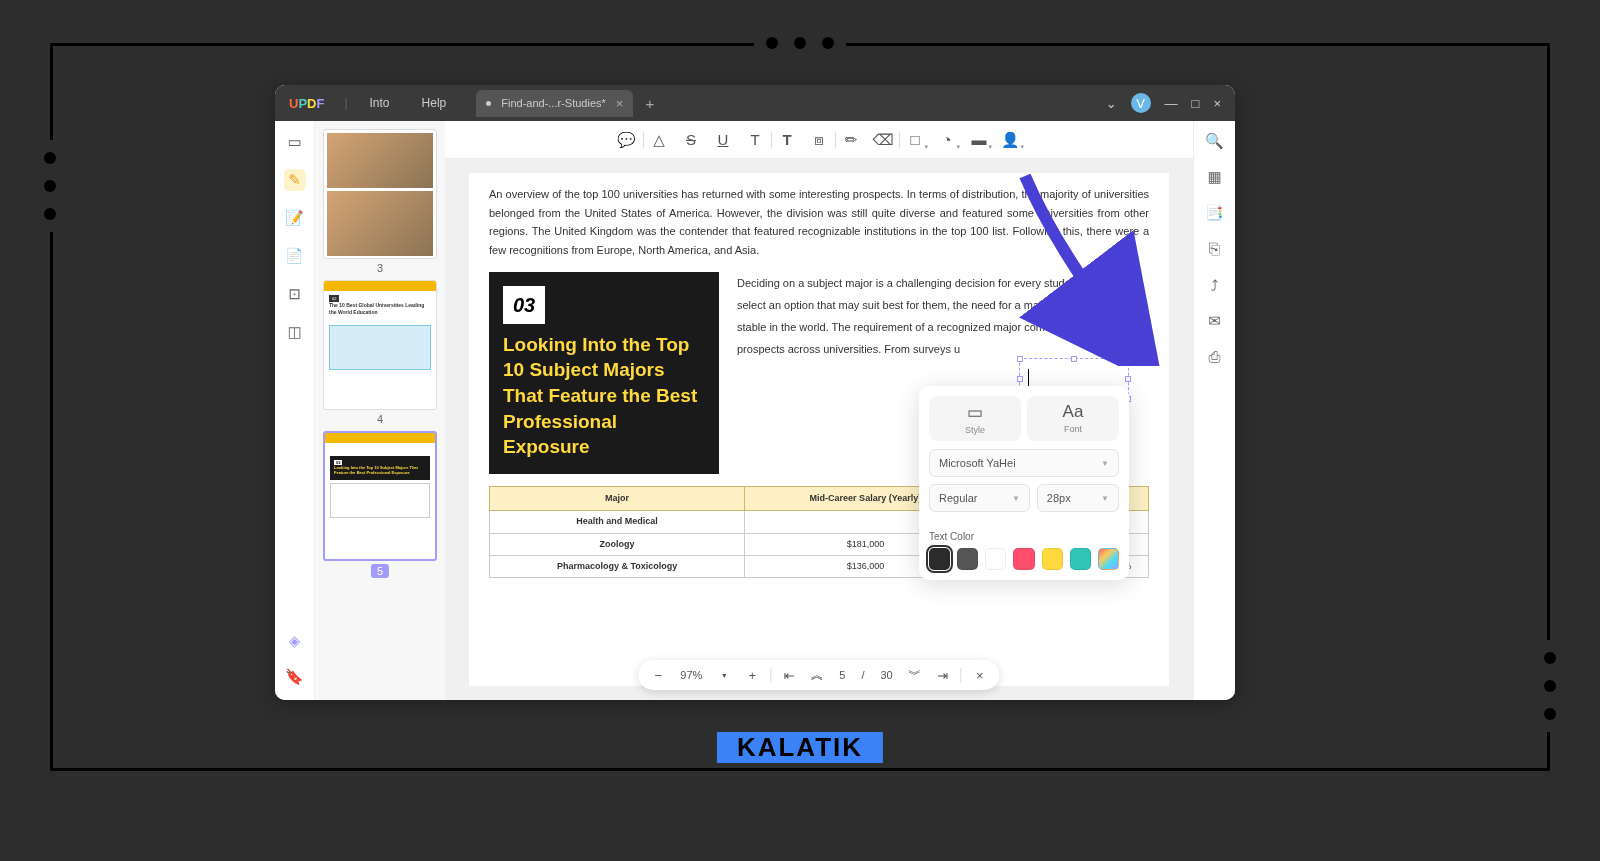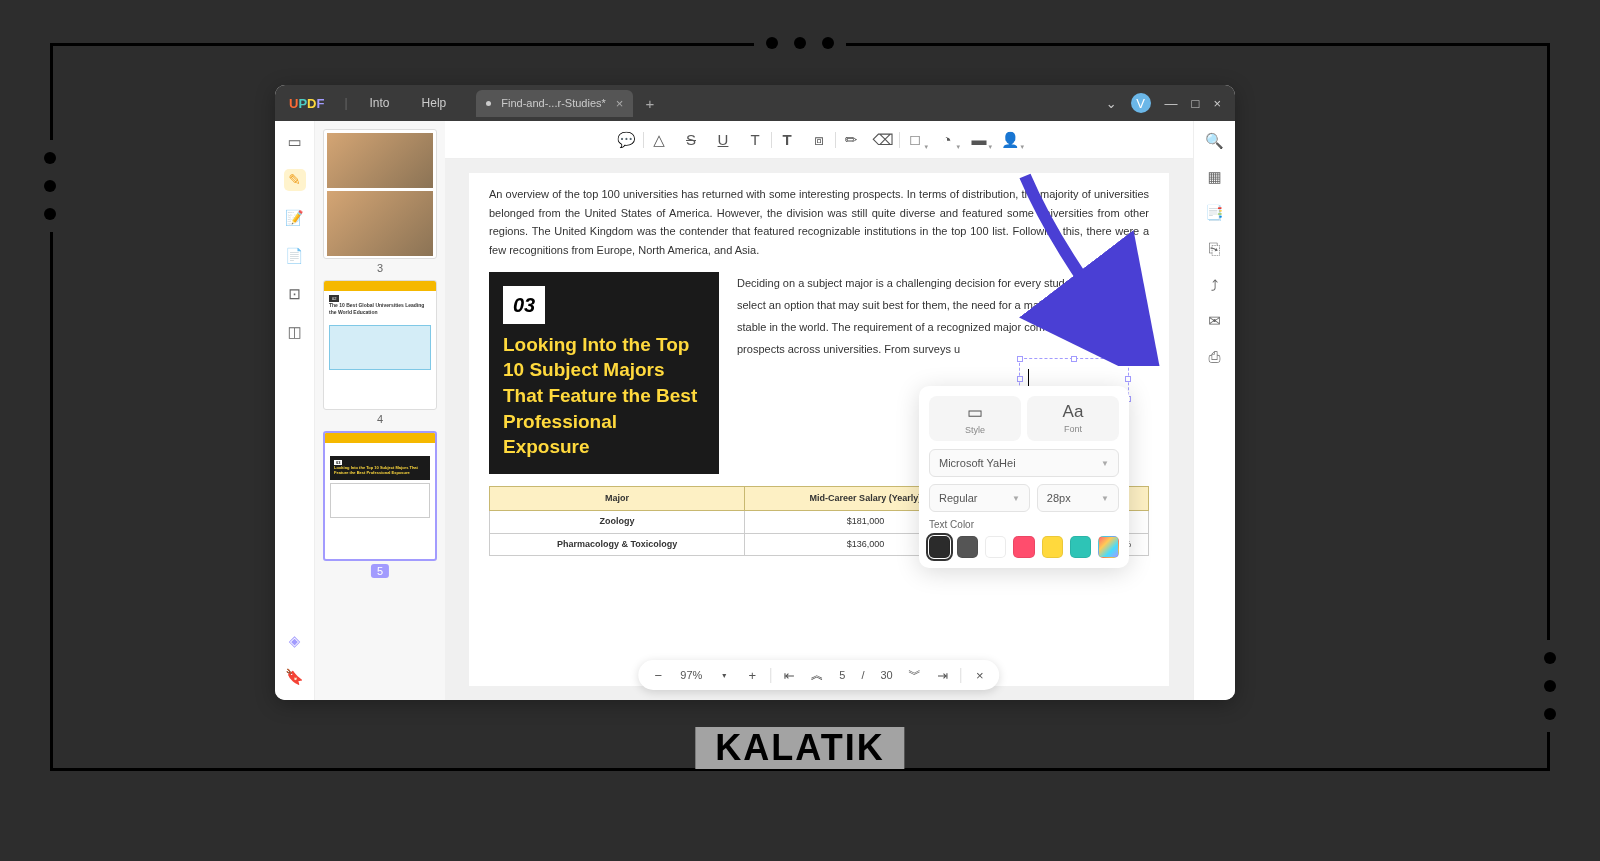--- a/index.html
+++ b/index.html
@@ -3,21 +3,21 @@
 <meta charset="utf-8">
 <style>
 *{box-sizing:border-box;margin:0;padding:0;font-family:-apple-system,BlinkMacSystemFont,'Segoe UI',Arial,sans-serif}
 body{background:#2d2d2d;width:1600px;height:861px;position:relative;overflow:hidden}
 .outer-frame{position:absolute;left:50px;top:43px;right:50px;bottom:90px;border:3px solid #000}
 .deco-dots{position:absolute;display:flex;gap:16px}
 .deco-dots.top{left:50%;top:37px;transform:translateX(-50%);background:#2d2d2d;padding:0 12px}
 .deco-dots.left{left:44px;top:140px;flex-direction:column;background:#2d2d2d;padding:12px 0}
 .deco-dots.right{right:44px;top:640px;flex-direction:column;background:#2d2d2d;padding:12px 0}
 .deco-dots div{width:12px;height:12px;background:#000;border-radius:50%}
-.watermark{position:absolute;bottom:92px;left:50%;transform:translateX(-50%);font-size:36px;font-weight:900;letter-spacing:2px;color:#000;background:#a3a3a3;padding:0 20px}
+.watermark{position:absolute;bottom:98px;left:50%;transform:translateX(-50%);font-size:26px;font-weight:900;letter-spacing:2px;color:#000;background:#3b82f6;padding:0 20px}
 .app{position:absolute;left:275px;top:85px;width:960px;height:615px;background:#fff;border-radius:10px;overflow:hidden;box-shadow:0 4px 20px rgba(0,0,0,.3)}
 .titlebar{height:36px;background:#3a3a3a;display:flex;align-items:center;color:#ccc;font-size:12px}
 .logo{padding:0 14px;font-weight:bold;font-size:13px}
 .logo .u{color:#ff6b35}.logo .p{color:#4ecdc4}.logo .d{color:#ffd93d}.logo .f{color:#a29bfe}
 .titlebar .div{color:#666;margin:0 6px}
 .menu-item{padding:0 16px;cursor:pointer}
 .tab{background:#555;padding:6px 10px;border-radius:6px 6px 0 0;margin-left:14px;display:flex;align-items:center;gap:10px;font-size:11px}
 .tab .dot{width:5px;height:5px;border-radius:50%;background:#ccc}
 .tab .x{color:#aaa;font-size:13px;cursor:pointer}
 .newtab{margin-left:12px;color:#aaa;font-size:15px;cursor:pointer}
@@ -67,21 +67,21 @@
 .cursor{position:absolute;left:8px;top:10px;width:1px;height:20px;background:#000}
 .arrow{position:absolute;top:45px;left:560px;pointer-events:none}
 .pop{position:absolute;right:64px;top:265px;width:210px;background:#fff;border-radius:10px;box-shadow:0 4px 24px rgba(0,0,0,.15);padding:10px;z-index:10}
 .poptabs{display:flex;gap:6px;margin-bottom:8px}
 .poptab{flex:1;text-align:center;padding:6px;border-radius:8px;cursor:pointer;background:#f5f5f5}
 .poptab .ic2{font-size:17px;color:#555}
 .poptab .lb{font-size:9px;color:#888;margin-top:2px}
 .psel{width:100%;padding:7px 9px;border:1px solid #e3e3e3;border-radius:6px;font-size:11px;color:#555;margin-bottom:7px;background:#fafafa;display:flex;justify-content:space-between;align-items:center;cursor:pointer}
 .psel .ar{font-size:8px;color:#aaa}
 .prow{display:flex;gap:7px;margin-bottom:7px}
-.prow .psel{margin-bottom:0}
+.prow .psel{margin-bottom:12px}
 .prow .psel:first-child{flex:1.3}
 .prow .psel:last-child{flex:1}
 .plab{font-size:10px;color:#666;margin-bottom:6px}
 .swatches{display:flex;gap:7px}
 .sw{width:22px;height:22px;border-radius:5px;cursor:pointer;border:1px solid rgba(0,0,0,.08)}
 .sw.sel{outline:2px solid #333;outline-offset:1px}
 .zoombar{position:absolute;bottom:10px;left:50%;transform:translateX(-50%);background:#fff;border-radius:20px;box-shadow:0 2px 10px rgba(0,0,0,.15);padding:5px 10px;display:flex;align-items:center;gap:8px;font-size:11px;z-index:5}
 .zbtn{width:20px;height:20px;display:flex;align-items:center;justify-content:center;cursor:pointer;color:#555;font-size:13px}
 .zval{padding:0 4px;color:#555}
 .zsep{width:1px;height:15px;background:#ddd}
@@ -207,20 +207,26 @@
           <div class="prt">Deciding on a subject major is a challenging decision for every student. Before they select an option that may suit best for them, the need for a major that makes them stable in the world. The requirement of a recognized major comes with expected prospects across universities. From surveys u</div>
           <table class="ptable">
             <tbody>
                 <tr>
                   <th>Major</th>
                   <th>Mid-Career Salary (Yearly)</th>
                   <th>Median Sa</th>
                   <th></th>
                 </tr>
             <tr>
+                  <td>Health and Medical</td>
+                  <td></td>
+                  <td></td>
+                  <td></td>
+                </tr>
+            <tr>
                   <td>Zoology</td>
                   <td>$181,000</td>
                   <td>$76,856</td>
                   <td>5%</td>
                 </tr>
             <tr>
                   <td>Pharmacology &amp; Toxicology</td>
                   <td>$136,000</td>
                   <td>$121,114</td>
                   <td>8.2%</td>

